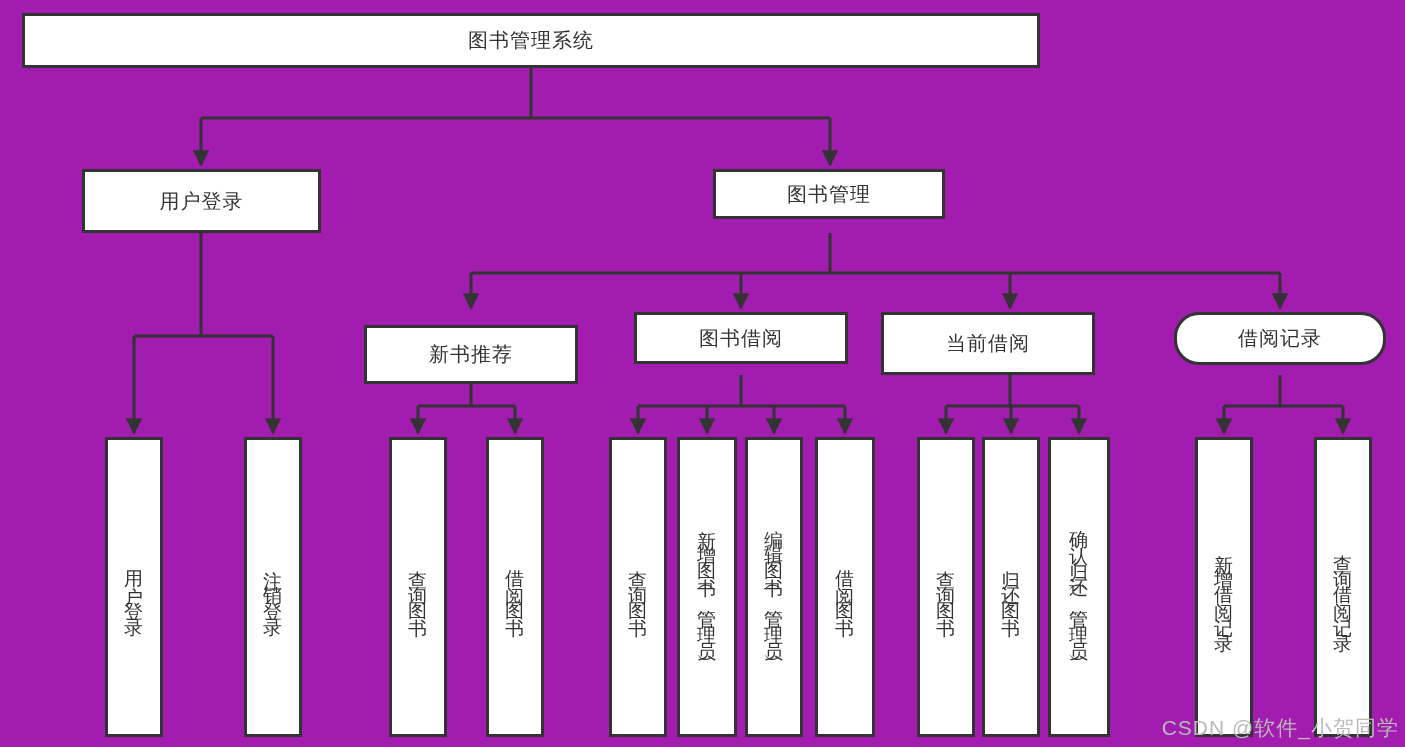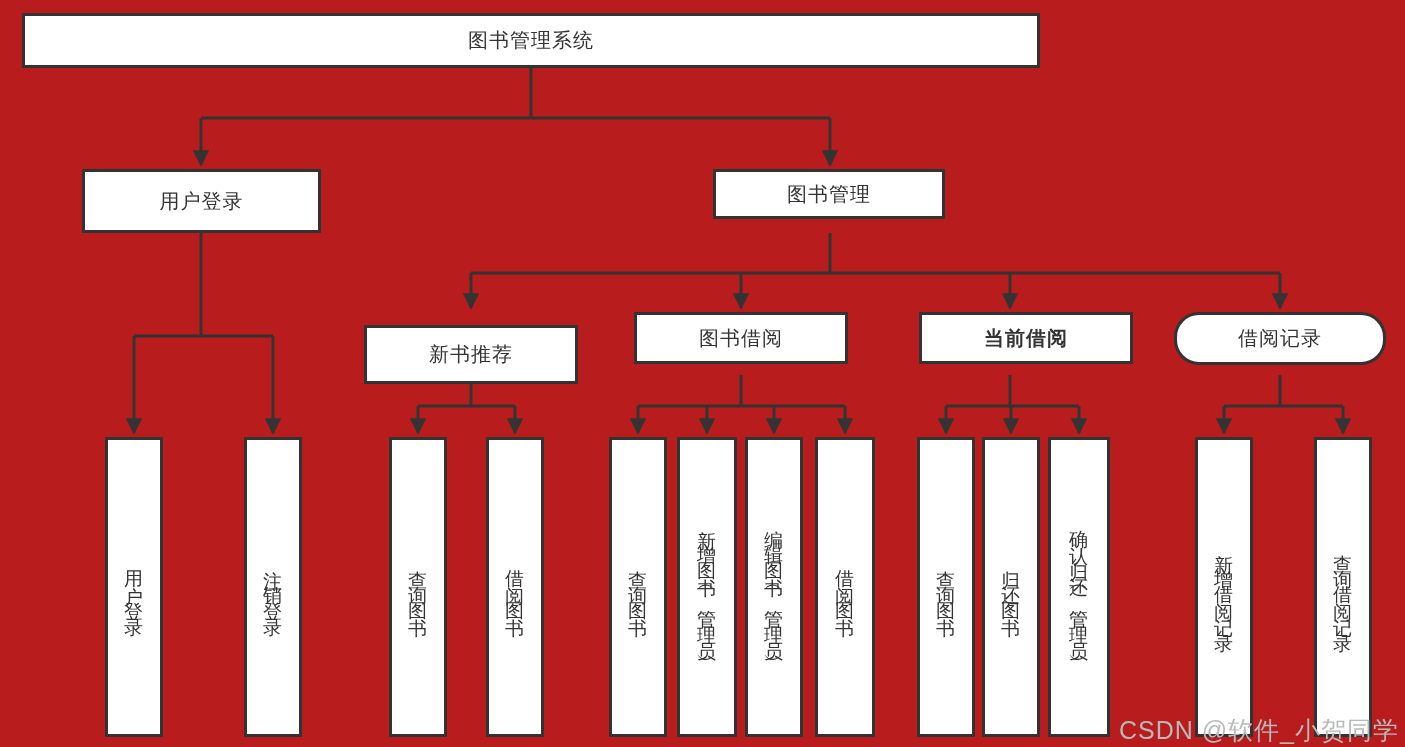--- a/index.html
+++ b/index.html
@@ -4,21 +4,21 @@
 <style>
   html, body {
     margin: 0;
     padding: 0;
     background: #ffffff;
   }
   .canvas {
     position: relative;
     width: 1405px;
     height: 747px;
-    background: #b91c1c;
+    background: #a21caf;
     font-family: "Liberation Sans", sans-serif;
     overflow: hidden;
   }
   .wires {
     position: absolute;
     left: 0;
     top: 0;
     width: 1405px;
     height: 747px;
   }
@@ -43,21 +43,21 @@
     writing-mode: vertical-rl;
     text-orientation: mixed;
     letter-spacing: 16px;
     line-height: 1;
     white-space: nowrap;
   }
   .watermark {
     position: absolute;
     right: 6px;
     top: 714px;
-    font-size: 25px;
+    font-size: 21px;
     color: #b9b9b9;
     letter-spacing: 1px;
     z-index: 3;
   }
 </style>
 </head>
 <body>
 
 <div class="canvas">
 
@@ -111,21 +111,21 @@
     </g>
   </svg>
 
   <div class="node" style="left:22px; top:13px; width:1018px; height:55px;">图书管理系统</div>
 
   <div class="node" style="left:82px; top:169px; width:239px; height:64px;">用户登录</div>
   <div class="node" style="left:713px; top:169px; width:232px; height:50px;">图书管理</div>
 
   <div class="node" style="left:364px; top:325px; width:214px; height:59px;">新书推荐</div>
   <div class="node" style="left:634px; top:312px; width:214px; height:52px;">图书借阅</div>
-  <div class="node" style="left:919px; top:312px; width:214px; height:52px;font-weight:bold;">当前借阅</div>
+  <div class="node" style="left:881px; top:312px; width:214px; height:63px;">当前借阅</div>
   <div class="node" style="left:1174px; top:312px; width:212px; height:53px;border-radius:25px;">借阅记录</div>
 
   <div class="node leaf" style="left:105px; top:437px; width:58px; height:300px;">
     <span class="vtext">用户登录</span>
   </div>
   <div class="node leaf" style="left:244px; top:437px; width:58px; height:300px;">
     <span class="vtext">注销登录</span>
   </div>
 
   <div class="node leaf" style="left:389px; top:437px; width:58px; height:300px;">

